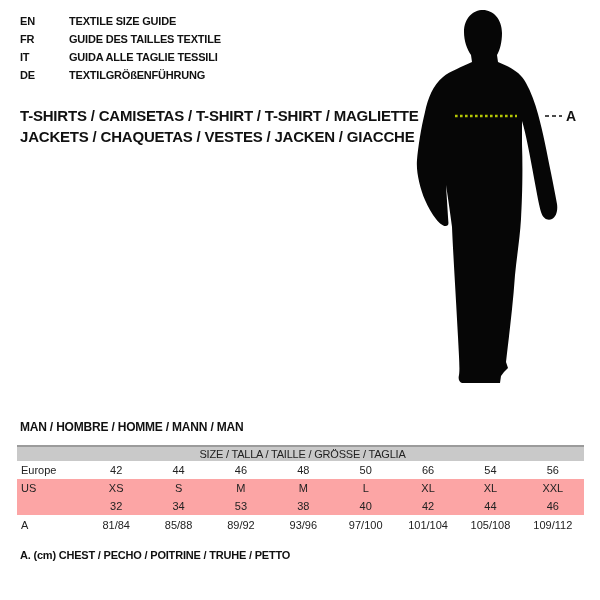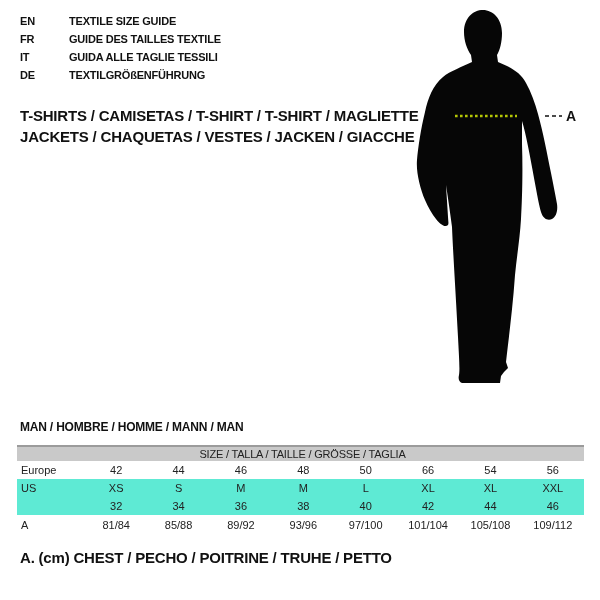--- a/index.html
+++ b/index.html
@@ -30,25 +30,25 @@
   
   .table-wrap { position: absolute; left: 17px; top: 445px; width: 567px; }
   table.size-table { border-collapse: collapse; width: 567px; table-layout: fixed; font-size: 11px; color: #222; }
   table.size-table th {
     background: #c9c9c9; border-top: 2px solid #9b9b9b;
     font-weight: 400; text-align: center; padding: 1px 0 1px 4px; height: 15px;
     letter-spacing: -0.2px; font-size: 11px;
   }
   table.size-table td { text-align: center; height: 18px; vertical-align: middle; }
   table.size-table td.row-label { text-align: left; padding-left: 4px; }
-  table.size-table tr.shaded td { background: #5eead4; }
+  table.size-table tr.shaded td { background: #fca5a5; }
   table.size-table tr.row-a td { height: 19px; }
 
   
-  .footnote { position: absolute; left: 20px; top: 549px; font-size: 15px; font-weight: 700; letter-spacing: -0.2px; }
+  .footnote { position: absolute; left: 20px; top: 549px; font-size: 11px; font-weight: 700; letter-spacing: -0.2px; }
 </style>
 </head>
 <body>
 
 <div class="page">
 
   <div class="lang-block">
     <div class="lang-row">
       <span class="lang-code">EN</span>
       <span class="lang-label">TEXTILE SIZE GUIDE</span>
@@ -158,21 +158,21 @@
           <td>M</td>
           <td>L</td>
           <td>XL</td>
           <td>XL</td>
           <td>XXL</td>
         </tr>
         <tr class="shaded">
           <td class="row-label"></td>
           <td>32</td>
           <td>34</td>
-          <td>36</td>
+          <td>53</td>
           <td>38</td>
           <td>40</td>
           <td>42</td>
           <td>44</td>
           <td>46</td>
         </tr>
         <tr class="row-a">
           <td class="row-label">A</td>
           <td>81/84</td>
           <td>85/88</td>

